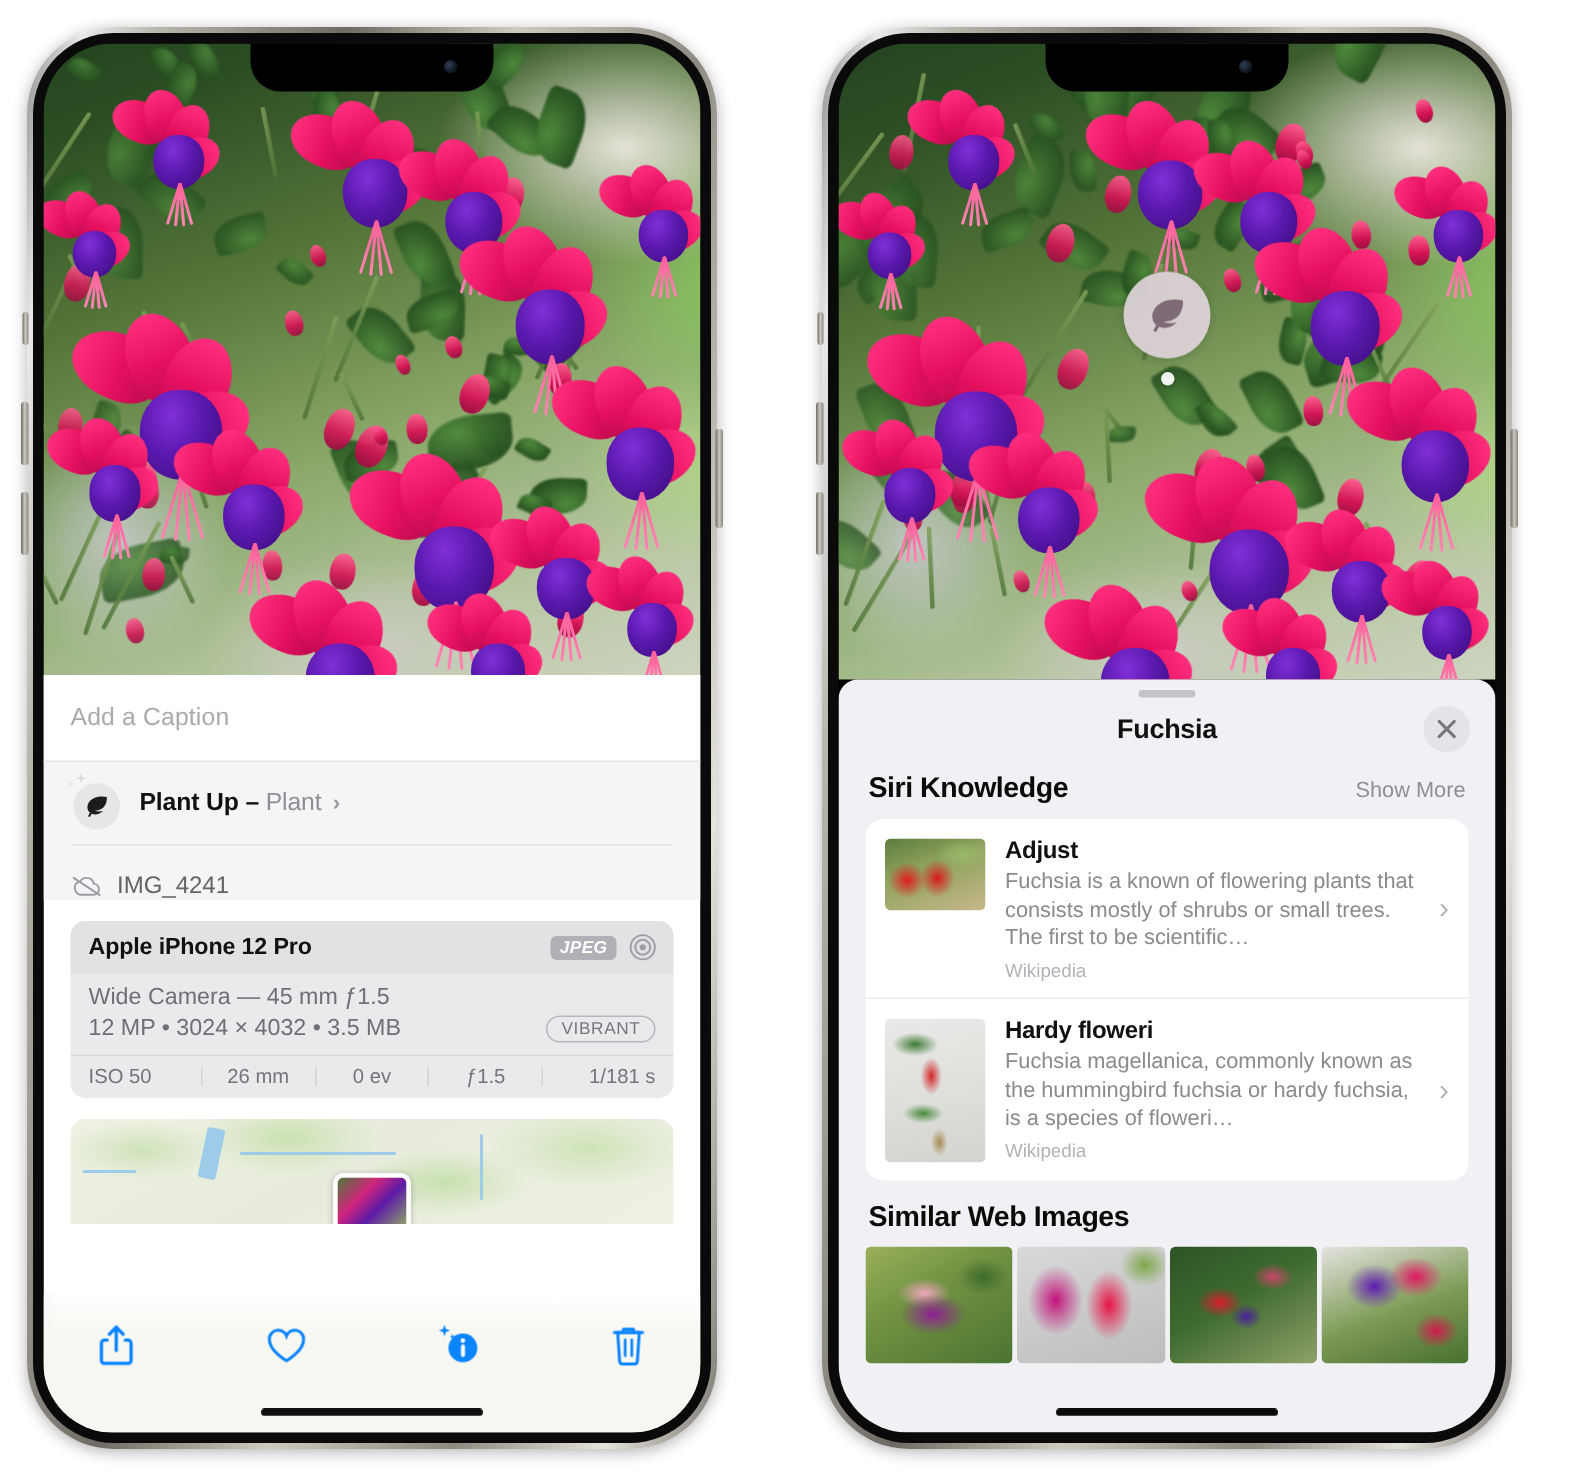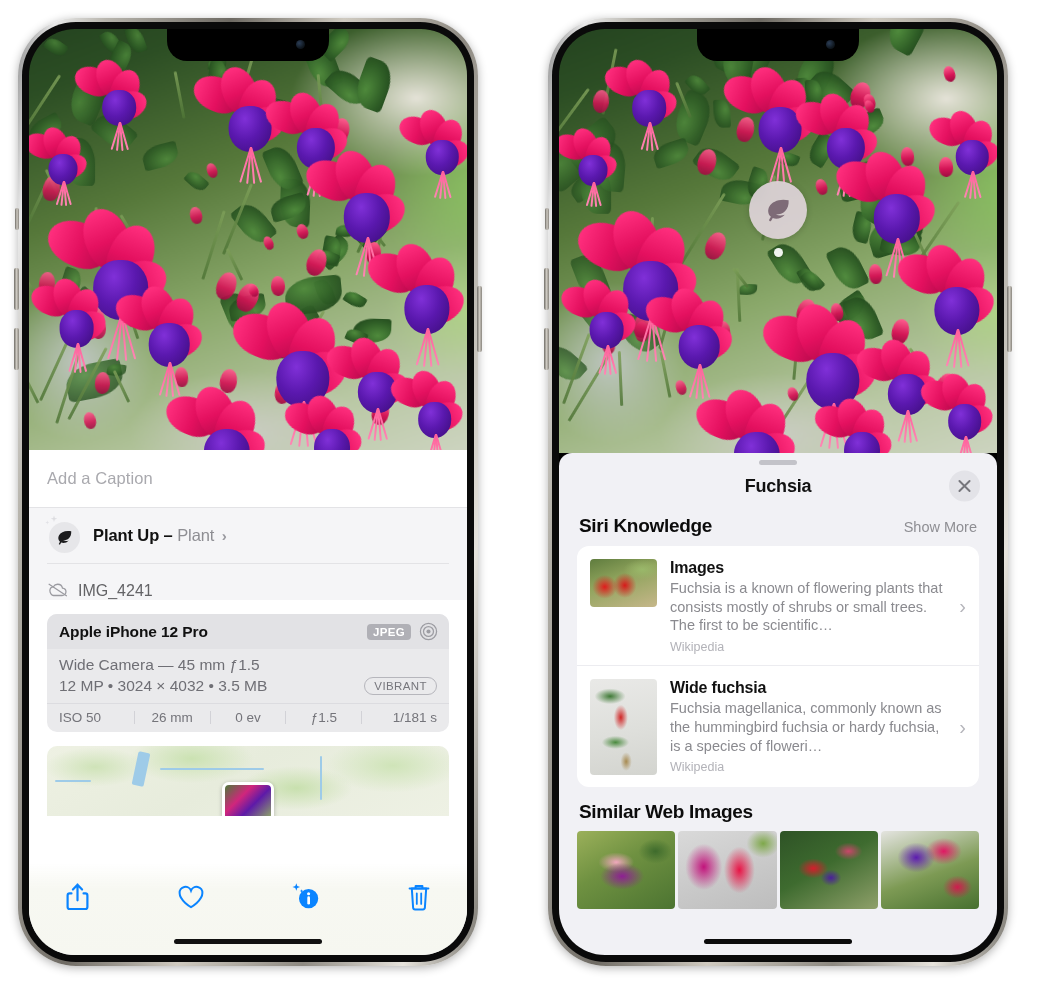--- a/index.html
+++ b/index.html
@@ -133,32 +133,32 @@
   }
   .sparkles { position: absolute; left: -4px; top: -5px; color: #e0e0e4; }
   .lookup-text { font-size: 16.5px; font-weight: 700; color: #111; letter-spacing: -.1px; }
   .lookup-text .dim { font-weight: 400; color: #8e8e93; }
   .chev-sm { color: #9a9aa0; font-size: 15px; margin-left: 3px; }
 
   .meta-block { background: #f5f5f7; padding: 12px 18px 0; }
   .meta-line1 { display: flex; align-items: baseline; justify-content: space-between; }
   .meta-date { font-size: 16.5px; font-weight: 700; color: #111; letter-spacing: -.1px; }
   .adjust { font-size: 16.5px; color: #0a84ff; }
-  .meta-line2 { display: flex; align-items: flex-start; gap: 9px; margin-top: 6px; }
+  .meta-line2 { display: flex; align-items: center; gap: 9px; margin-top: 6px; }
   .filename { font-size: 16px; color: #636366; }
 
   .cam-card {
     margin: 14px 18px 0; background: #eaeaec; border-radius: 10px; overflow: hidden;
   }
   .cam-head {
     display: flex; align-items: center; justify-content: space-between;
     padding: 8px 11px 8px 12px; background: #e2e2e5;
   }
   .cam-model { font-size: 15.5px; font-weight: 700; color: #111; letter-spacing: -.1px; }
-  .cam-head-right { display: flex; align-items: center; gap: 8px; }
+  .cam-head-right { display: flex; align-items: center; gap: 8px; font-style: italic; }
   .jpeg-badge {
     background: #b0b0b6; color: #fff; font-size: 11.5px; font-weight: 700;
     padding: 2px 6px; border-radius: 4px; letter-spacing: .3px;
   }
   .raw-icon { width: 19px; height: 19px; }
   .cam-body { padding: 7px 12px 8px; }
   .cam-l1 { font-size: 15.5px; color: #6f6f75; }
   .cam-l2 { display:flex; align-items:center; justify-content: space-between; margin-top: 3px; }
   .cam-l2 span.t { font-size: 15.5px; color: #6f6f75; }
   .vibrant {
@@ -927,38 +927,38 @@
         <div class="know-card">
           <div class="know-row">
             <div class="know-thumb" style="width:67px;height:48px;">
               <div style="position:absolute;inset:0;background:
                    radial-gradient(ellipse 30% 40% at 22% 58%, #e01c1c 0%, rgba(224,28,28,0) 62%),
                    radial-gradient(ellipse 28% 42% at 52% 55%, #d81a1a 0%, rgba(216,26,26,0) 62%),
                    radial-gradient(ellipse 40% 30% at 78% 22%, #9ab86a 0%, rgba(154,184,106,0) 70%),
                    linear-gradient(160deg,#5f7c3e 0%, #8fa35c 40%, #c6b78a 100%);"></div>
             </div>
             <div class="know-body">
-              <div class="know-title">Images</div>
+              <div class="know-title">Adjust</div>
               <div class="know-desc">Fuchsia is a known of flowering plants that consists mostly of shrubs or small trees. The first to be scientific…</div>
               <div class="know-src">Wikipedia</div>
             </div>
             <div class="know-chev">›</div>
           </div>
 
           <div class="know-row" style="border-top:1px solid #ececf0;">
             <div class="know-thumb" style="width:67px;height:96px;">
               <div style="position:absolute;inset:0;background:
                    radial-gradient(ellipse 34% 12% at 30% 18%, #3f7a36 0%, rgba(63,122,54,0) 68%),
                    radial-gradient(ellipse 30% 10% at 38% 66%, #4a8a3e 0%, rgba(74,138,62,0) 68%),
                    radial-gradient(ellipse 16% 20% at 46% 40%, #d02626 0%, rgba(208,38,38,0) 66%),
                    radial-gradient(ellipse 12% 14% at 54% 86%, #a78a50 0%, rgba(167,138,80,0) 70%),
                    linear-gradient(170deg,#e9e9e7 0%, #dedfdb 55%, #d3d4cf 100%);"></div>
             </div>
             <div class="know-body">
-              <div class="know-title">Wide fuchsia</div>
+              <div class="know-title">Hardy floweri</div>
               <div class="know-desc">Fuchsia magellanica, commonly known as the hummingbird fuchsia or hardy fuchsia, is a species of floweri…</div>
               <div class="know-src">Wikipedia</div>
             </div>
             <div class="know-chev">›</div>
           </div>
         </div>
 
         <div class="sec-head" style="padding-top:14px;padding-bottom:8px;">
           <div class="sec-title">Similar Web Images</div>
         </div>

